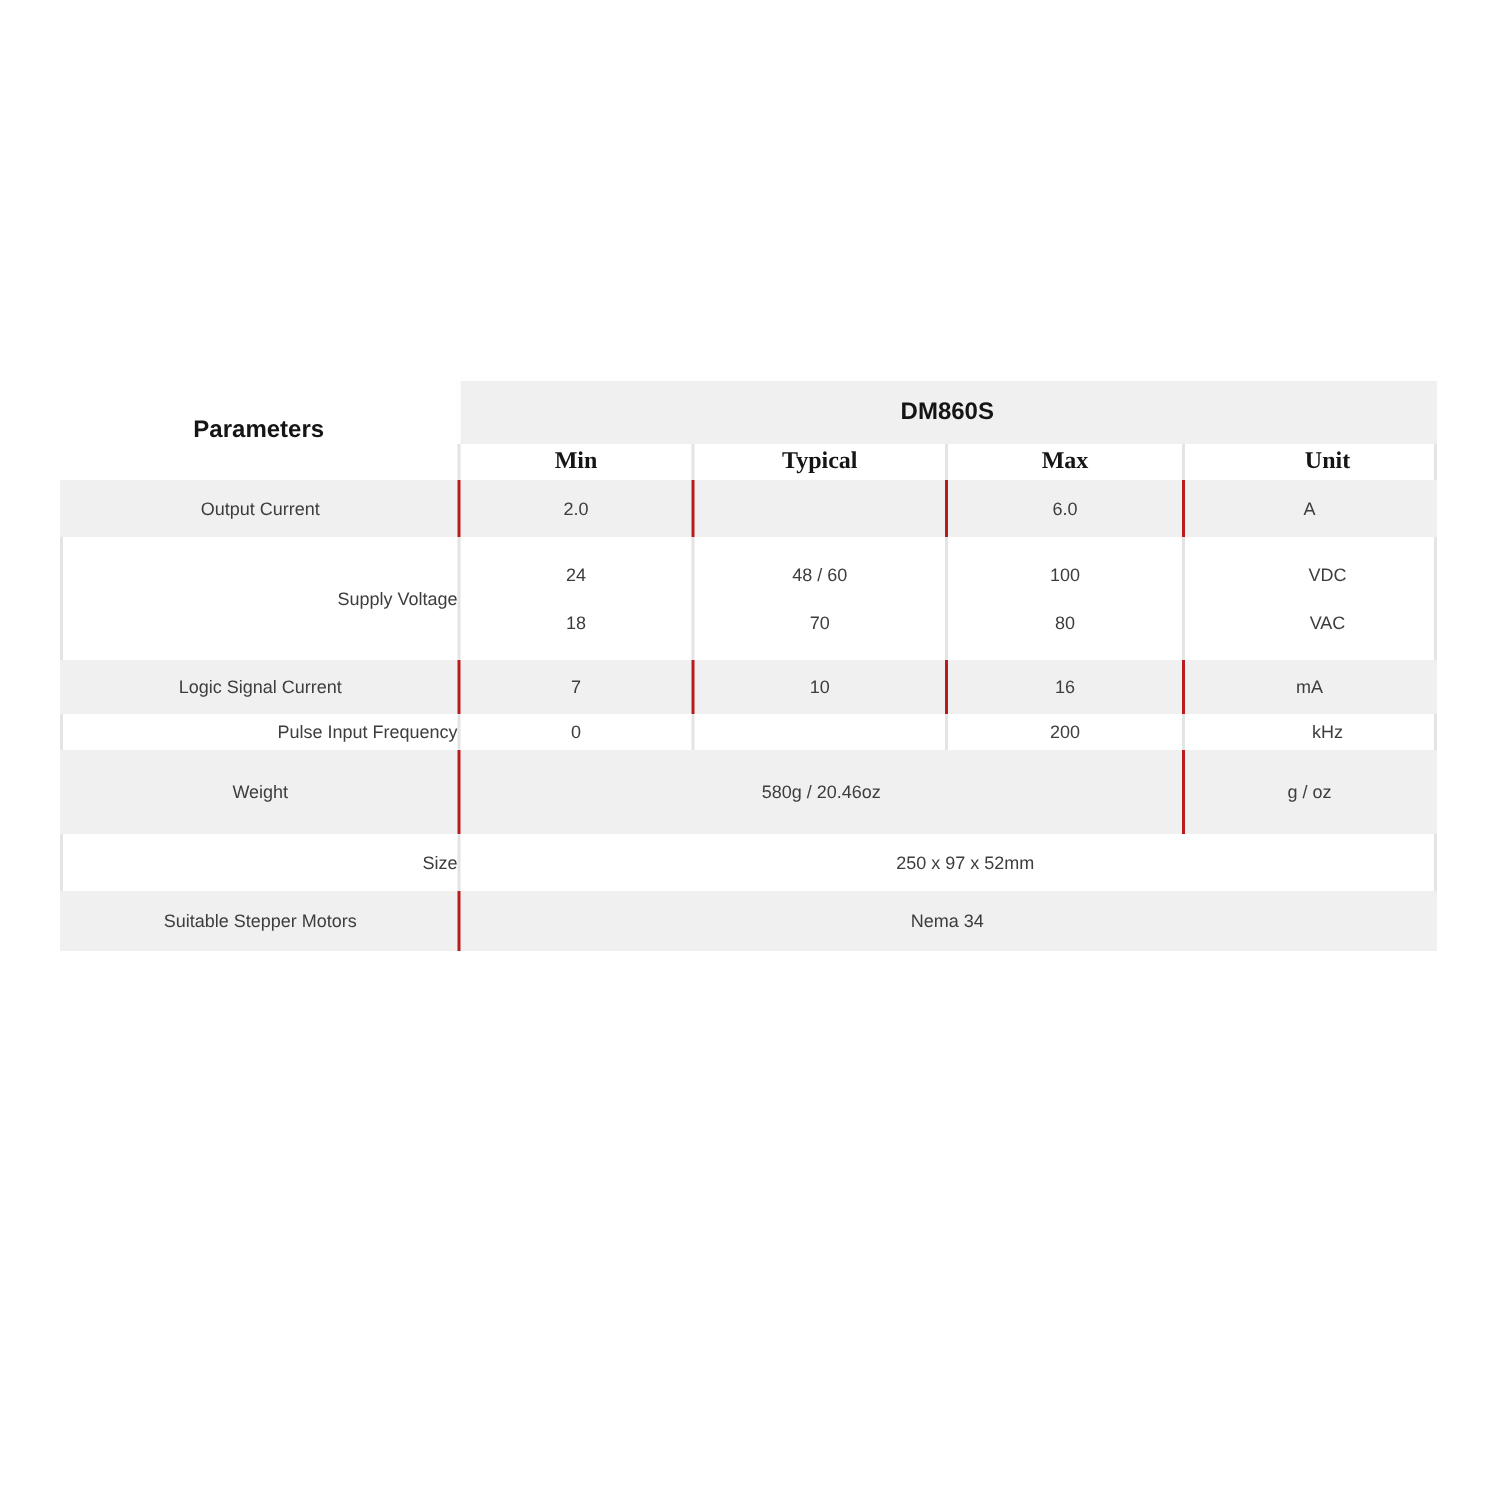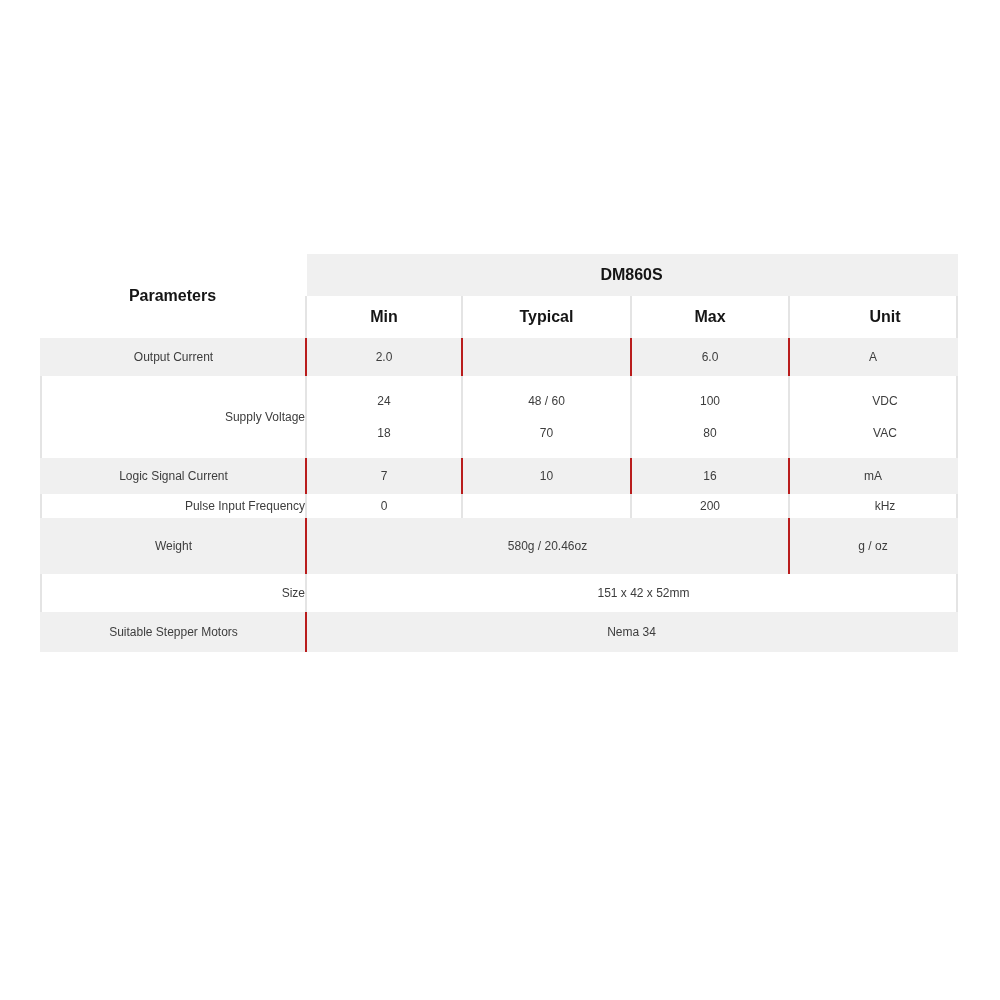--- a/index.html
+++ b/index.html
@@ -29,21 +29,21 @@
   td {
     text-align: center;
     vertical-align: middle;
     font-size: 12px;
     color: var(--body-text, #3d3d3d);
     padding: 0;
     overflow: hidden;
   }
   
   tr.row-ghead    { height: 42px; }
-  tr.row-chead    { height: 42px; }
+  tr.row-chead    { height: 24px; font-family: Liberation Serif, serif; }
   tr.row-output   { height: 38px; }
   tr.row-supply   { height: 82px; }
   tr.row-logic    { height: 36px; }
   tr.row-pulse    { height: 24px; margin-left: 47px; }
   tr.row-weight   { height: 56px; }
   tr.row-size     { height: 38px; }
   tr.row-suitable { height: 40px; padding-left: 26px; }
 
   .hd {
     font-weight: bold;
@@ -126,21 +126,21 @@
     </tr>
 
     <tr class="row-weight">
       <td class="stripe-bg lew">Weight</td>
       <td colspan="3" class="stripe-bg vw">580g / 20.46oz</td>
       <td class="stripe-bg vw rew">g / oz</td>
     </tr>
 
     <tr class="row-size">
       <td class="le">Size</td>
-      <td colspan="4" class="v re">151 x 42 x 52mm</td>
+      <td colspan="4" class="v re">250 x 97 x 52mm</td>
     </tr>
 
     <tr class="row-suitable">
       <td class="stripe-bg lew">Suitable Stepper Motors</td>
       <td colspan="4" class="stripe-bg vw rew">Nema 34</td>
     </tr>
   </tbody>
     </table>
 </div>
 

